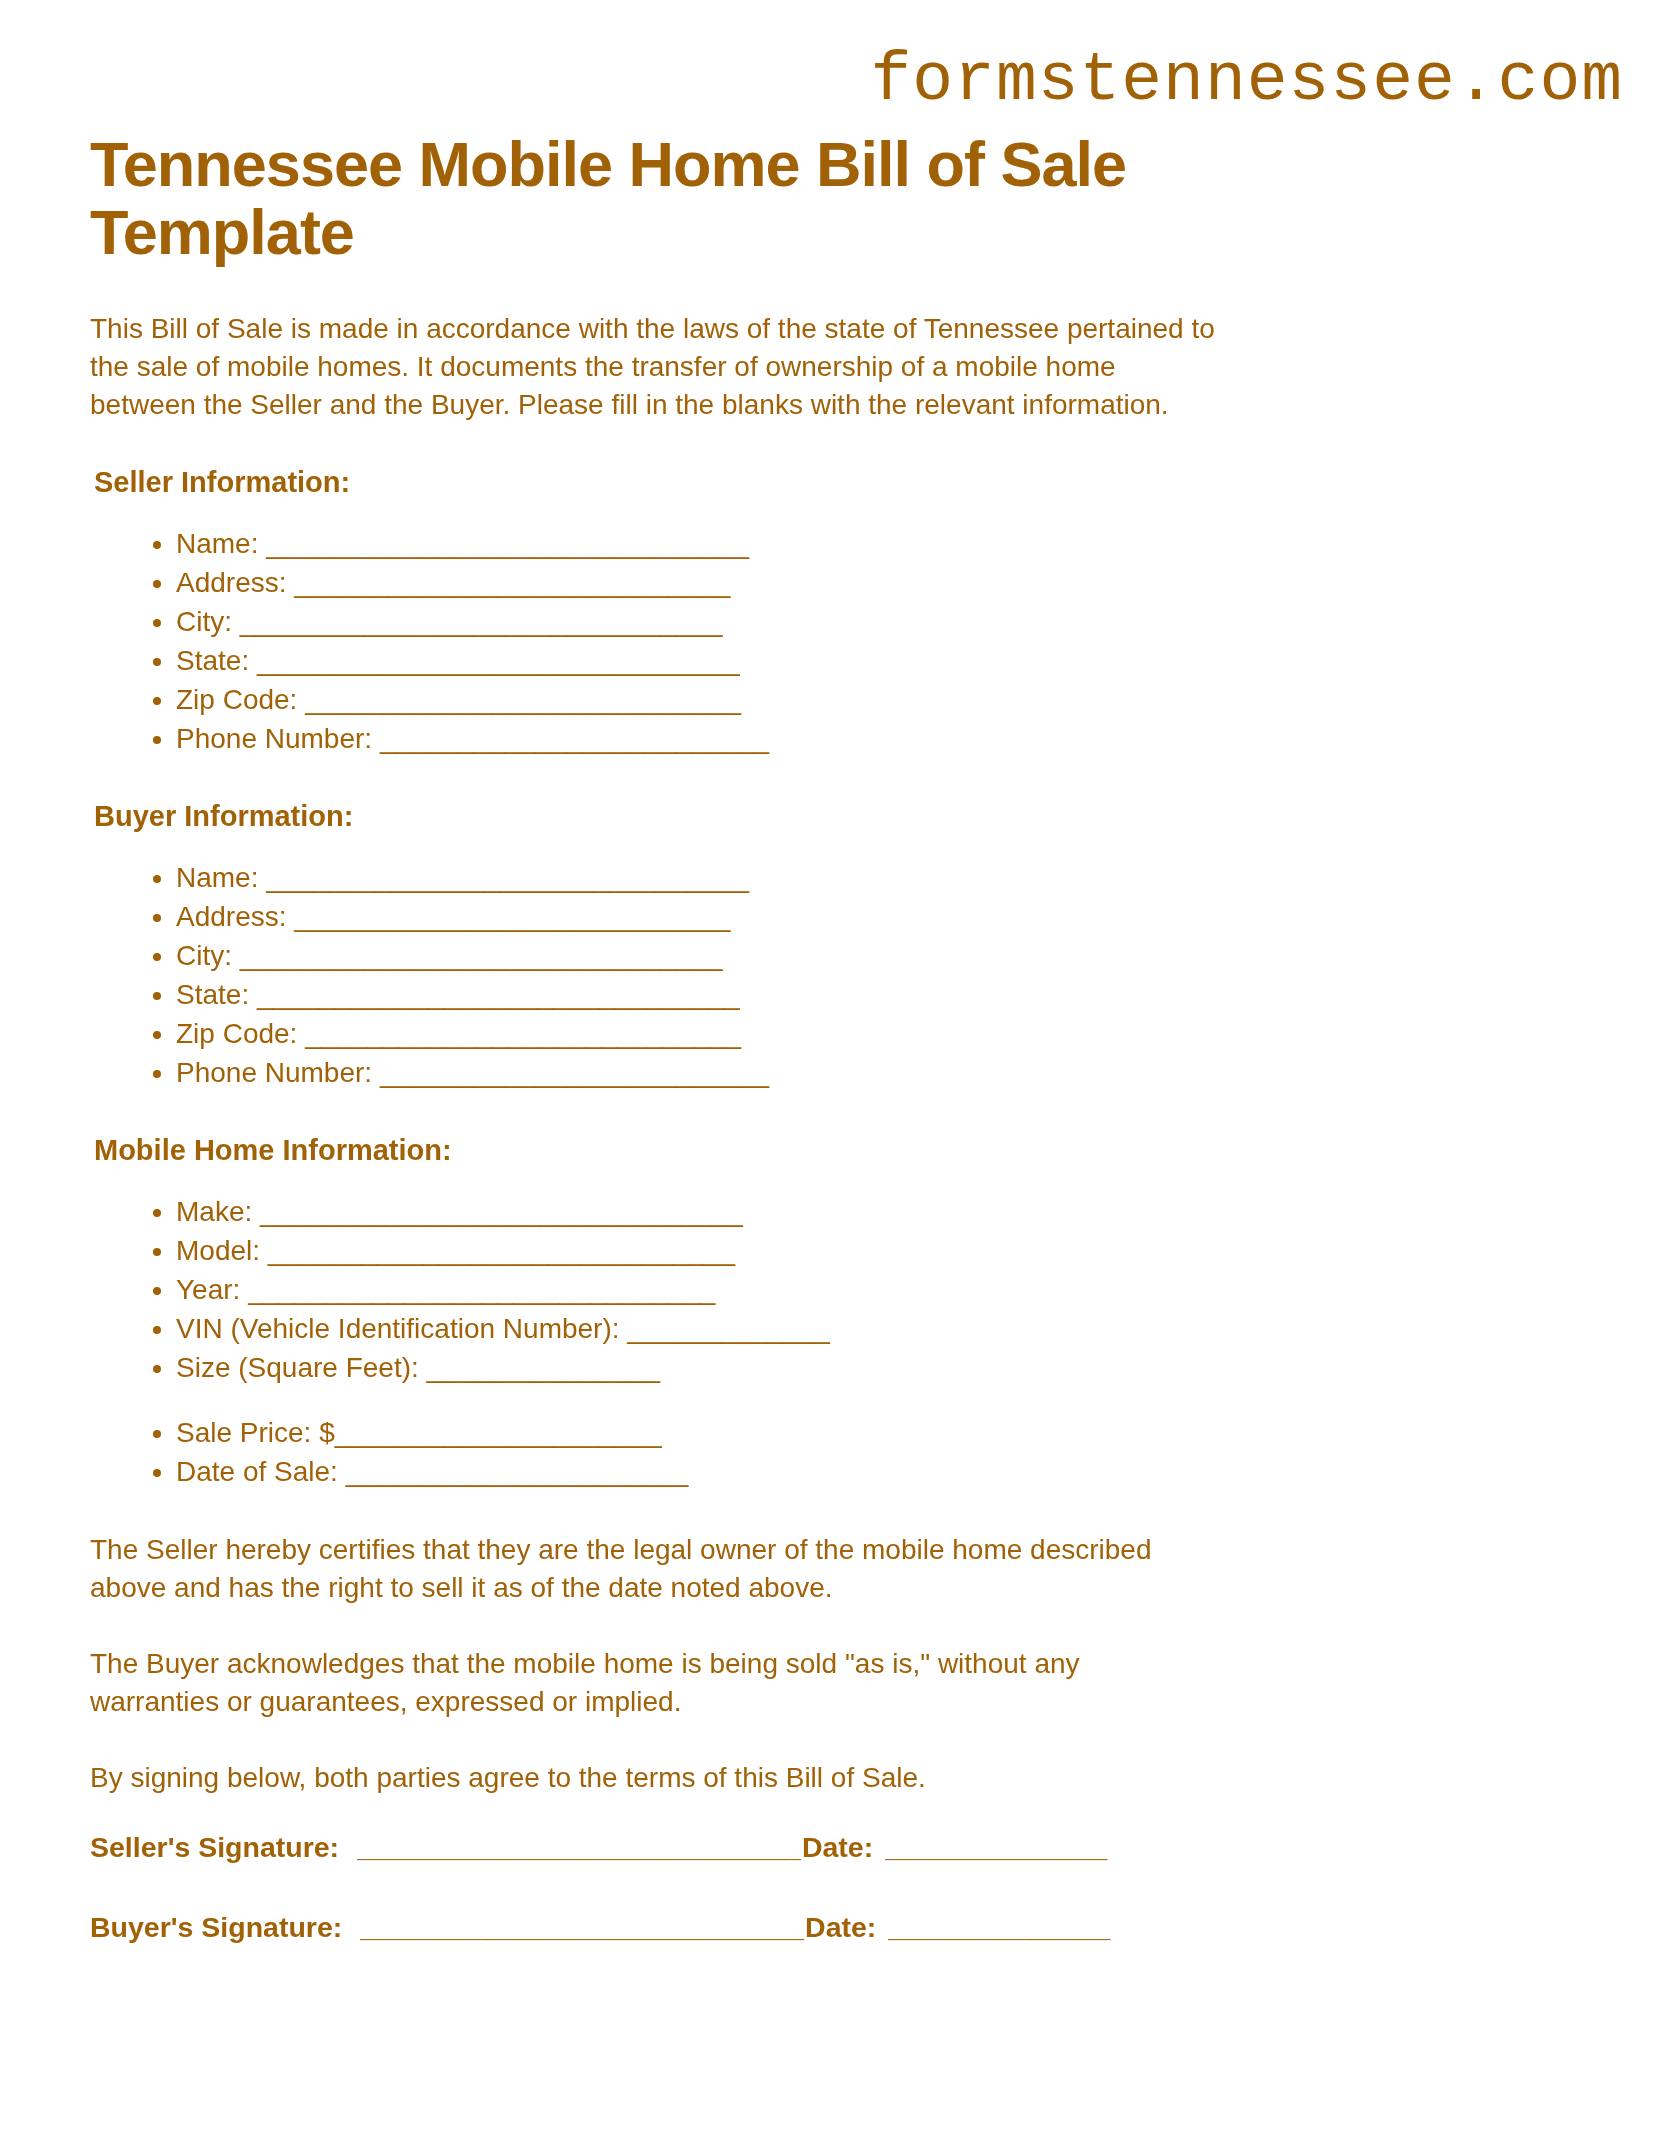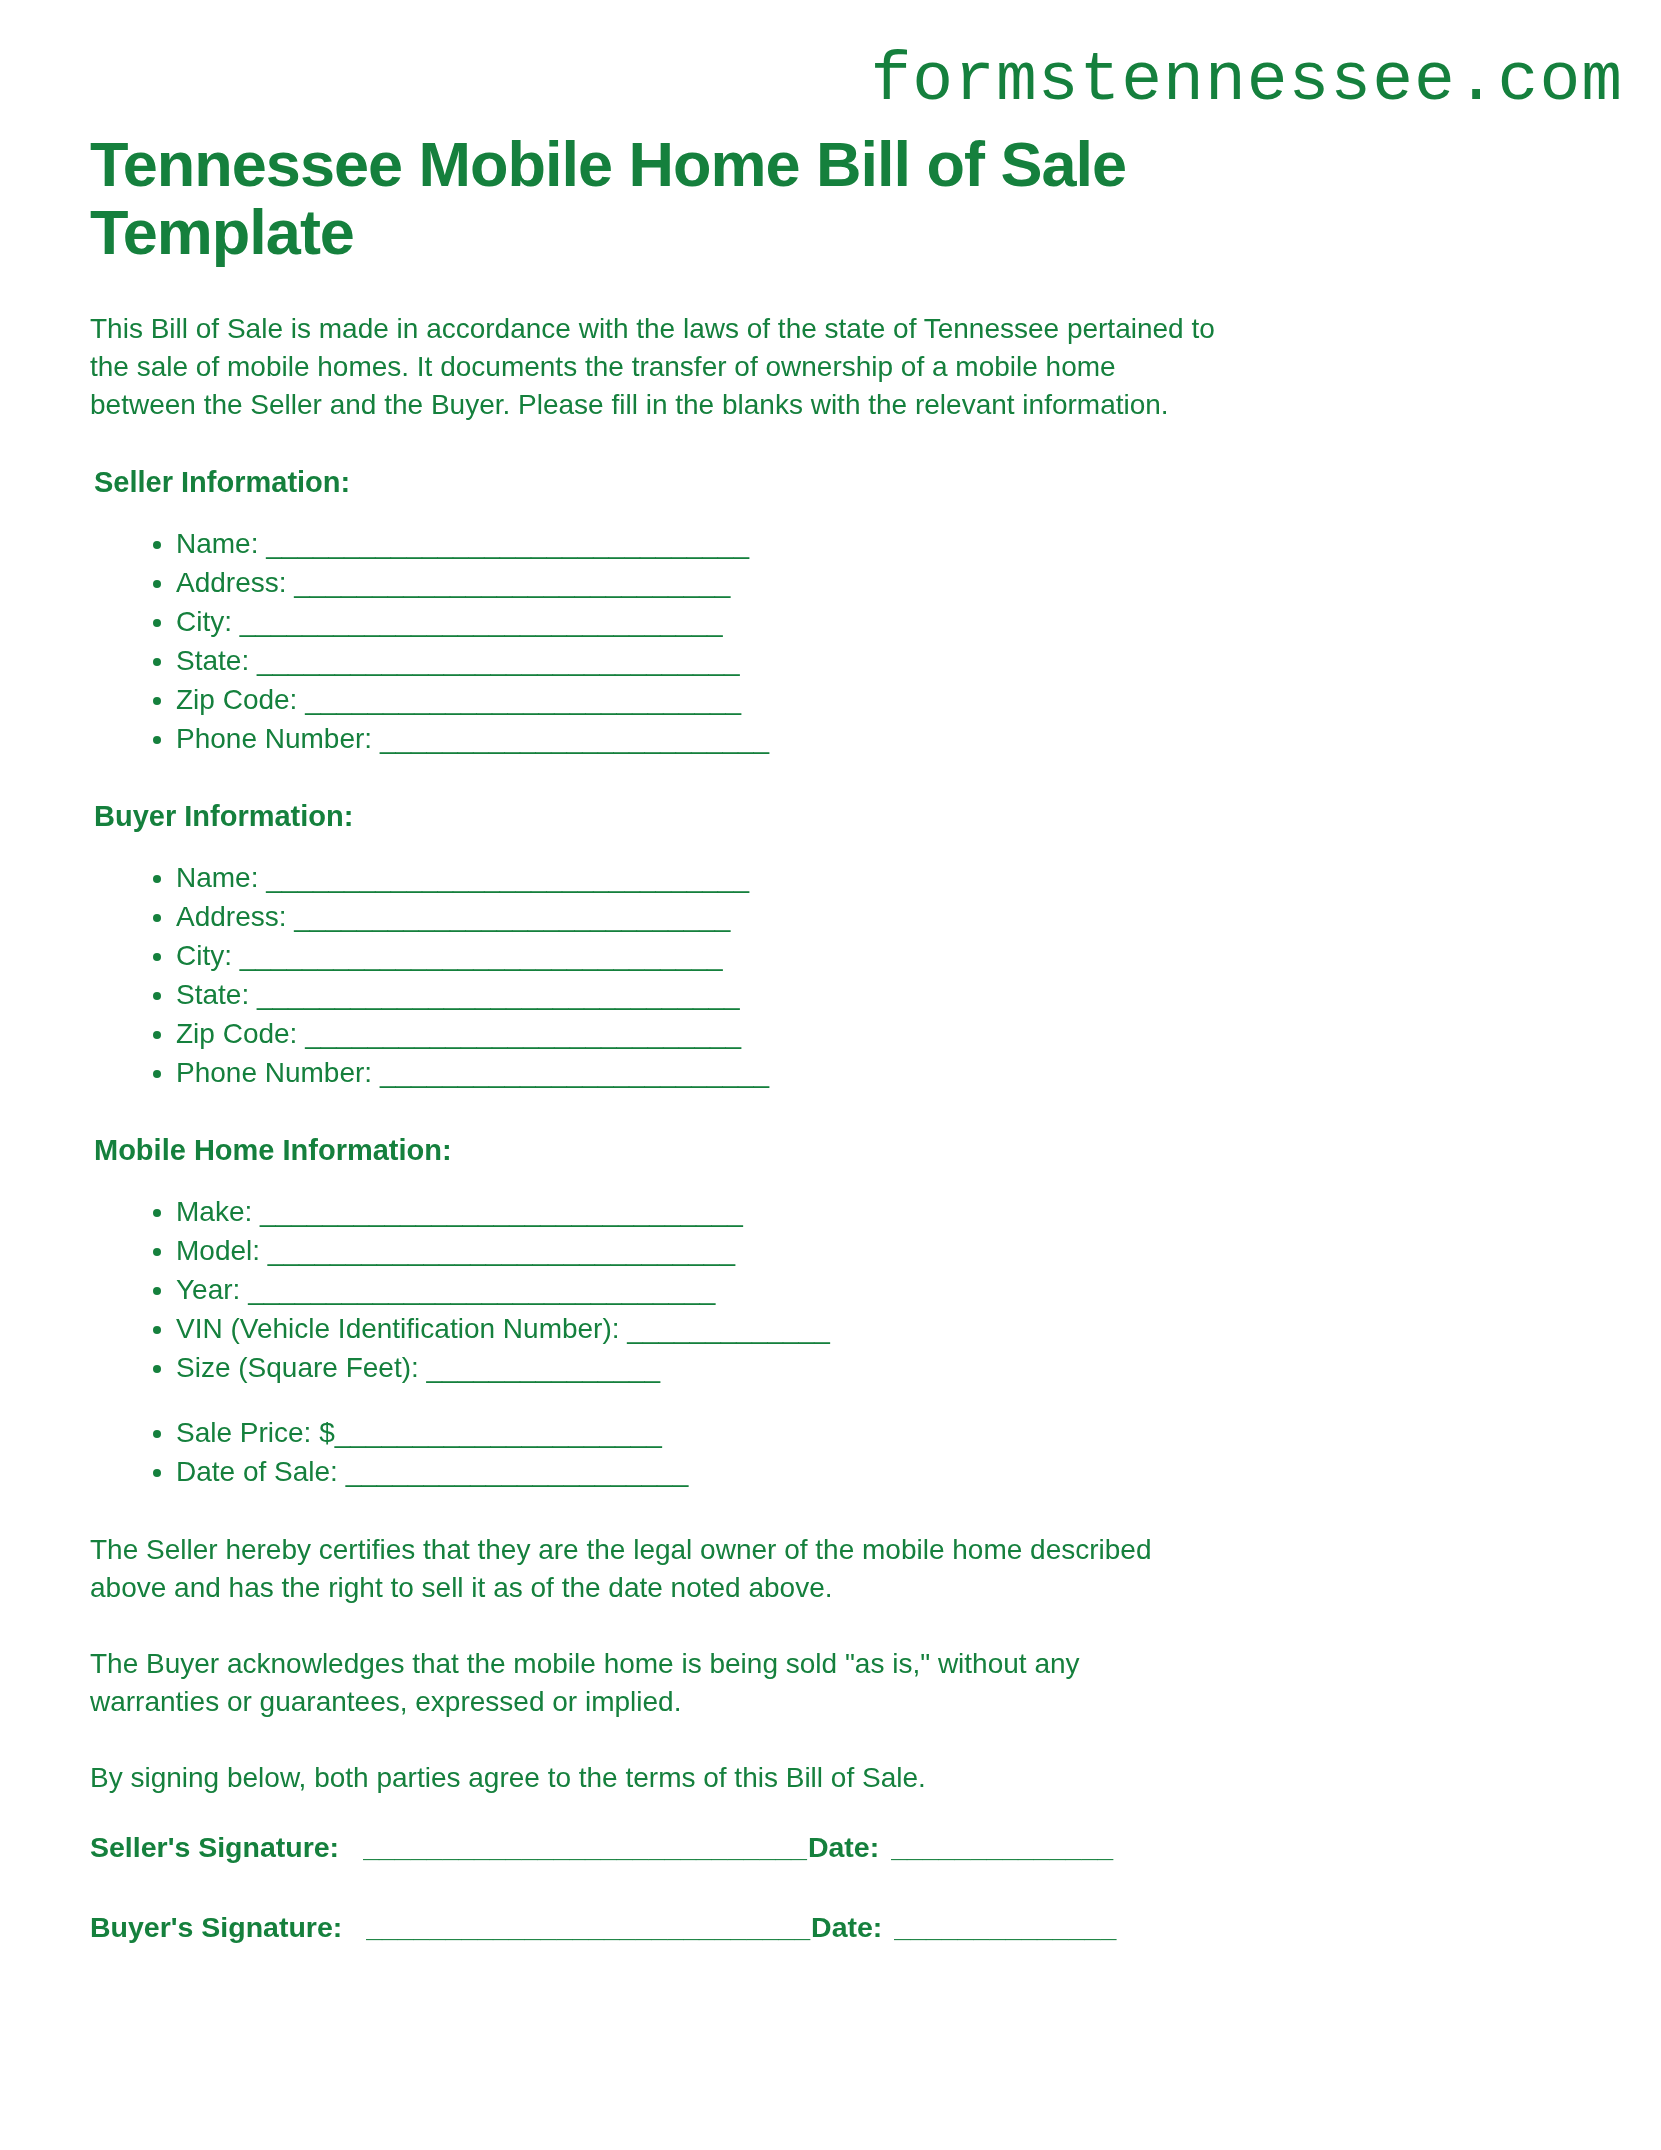--- a/index.html
+++ b/index.html
@@ -5,21 +5,21 @@
   html, body {
     margin: 0;
     padding: 0;
     background: #ffffff;
   }
   .page {
     width: 1661px;
     height: 2150px;
     box-sizing: border-box;
     background: #ffffff;
-    color: #15803d;
+    color: #a16207;
     font-family: "Liberation Sans", sans-serif;
     font-size: 28px;
     padding: 46px 38px 0 90px;
     overflow: hidden;
   }
   .watermark {
     font-family: "Liberation Mono", monospace;
     font-size: 68px;
     line-height: 70px;
     text-align: right;
@@ -63,21 +63,21 @@
   }
   .sig-row {
     margin: 30px 0 0 0;
     font-weight: bold;
     font-size: 28.5px;
     line-height: 40px;
     display: flex;
     align-items: baseline;
   }
   .sig-row .sig-line {
-    margin-left: 24px;
+    margin-left: 18px;
   }
   .sig-row .date-label {
     margin-left: 1px;
   }
   .sig-row .date-line {
     margin-left: 12px;
   }
   .sig-row.second {
     margin-top: 40px;
   }

